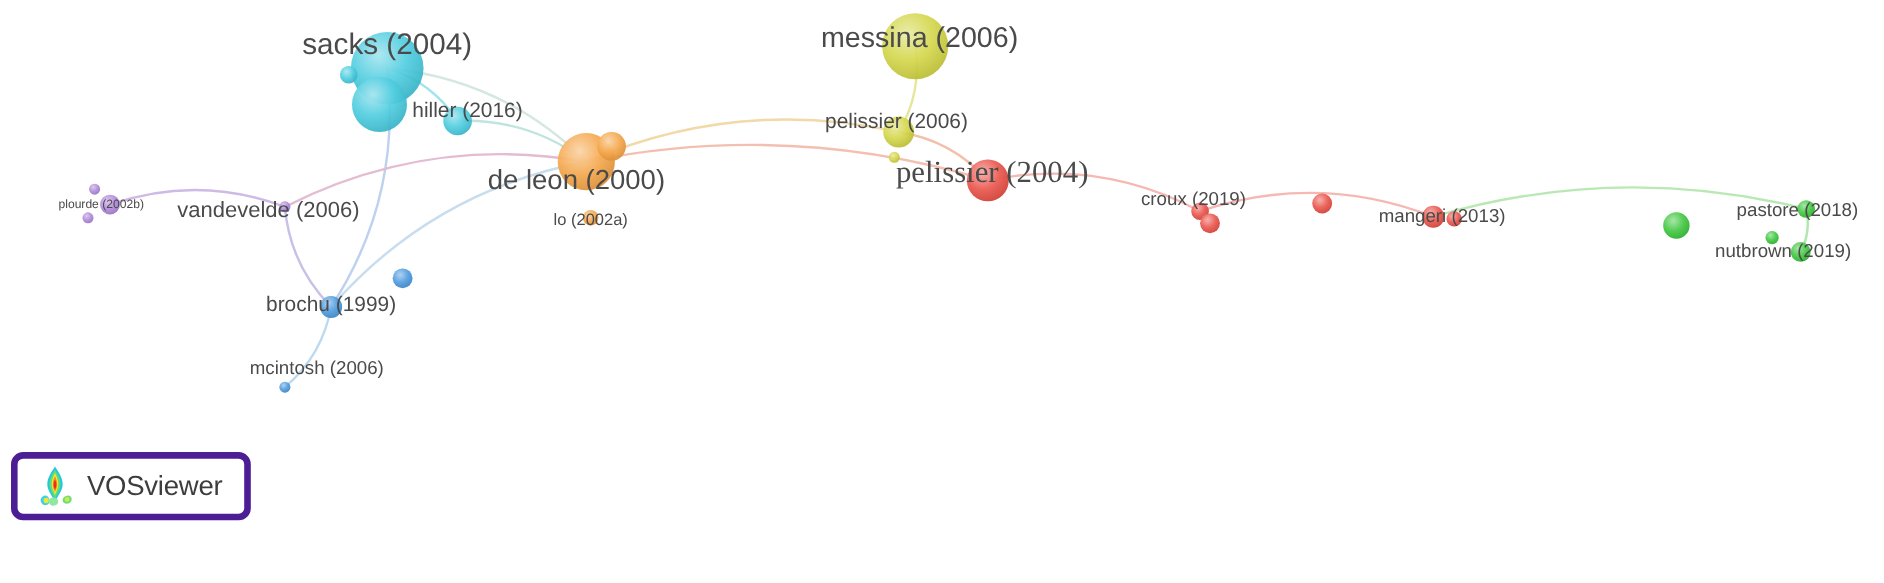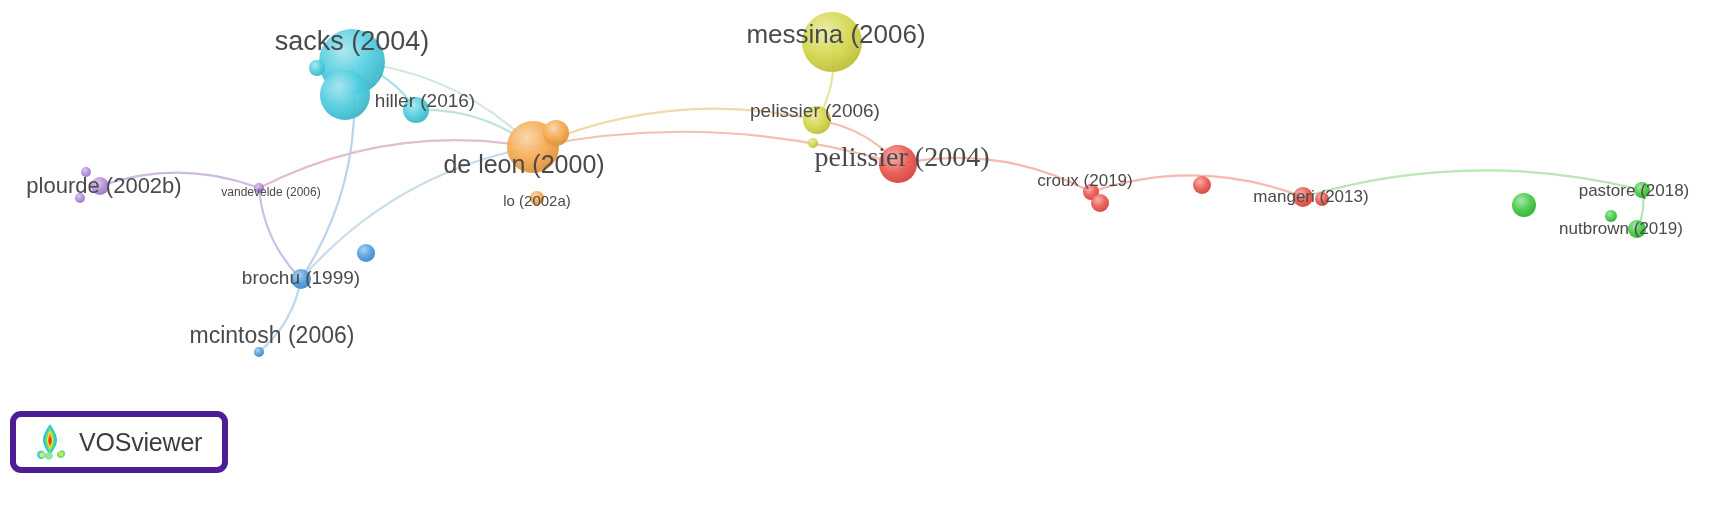--- a/index.html
+++ b/index.html
@@ -205,23 +205,23 @@
         </g>
       </g>
   </svg>
 
   <div id="label-layer">
       <div class="node-label" style="left: 352px; top: 41px; font-size: 27px;">sacks (2004)</div>
       <div class="node-label" style="left: 425px; top: 101px; font-size: 19px;">hiller (2016)</div>
       <div class="node-label" style="left: 524px; top: 164px; font-size: 25px;">de leon (2000)</div>
       <div class="node-label" style="left: 537px; top: 200px; font-size: 15px;">lo (2002a)</div>
       <div class="node-label" style="left: 301px; top: 278px; font-size: 19px;">brochu (1999)</div>
-      <div class="node-label" style="left: 272px; top: 335px; font-size: 23px; text-align: center;">mcintosh (2006)</div>
-      <div class="node-label" style="left: 104px; top: 186px; font-size: 22px;">plourde (2002b)</div>
-      <div class="node-label" style="left: 271px; top: 192px; font-size: 12px;">vandevelde (2006)</div>
+      <div class="node-label" style="left: 288px; top: 335px; font-size: 17px; text-align: center;">mcintosh (2006)</div>
+      <div class="node-label" style="left: 92px; top: 186px; font-size: 11px;">plourde (2002b)</div>
+      <div class="node-label" style="left: 244px; top: 192px; font-size: 20px;">vandevelde (2006)</div>
       <div class="node-label" style="left: 836px; top: 34px; font-size: 26px;">messina (2006)</div>
       <div class="node-label" style="left: 815px; top: 111px; font-size: 19px;">pelissier (2006)</div>
       <div class="node-label" style="left: 902px; top: 157px; font-size: 28px; font-family: Liberation Serif, serif;">pelissier (2004)</div>
       <div class="node-label" style="left: 1085px; top: 181px; font-size: 17px;">croux (2019)</div>
       <div class="node-label" style="left: 1311px; top: 197px; font-size: 17px;">mangeri (2013)</div>
       <div class="node-label" style="left: 1634px; top: 191px; font-size: 17px;">pastore (2018)</div>
       <div class="node-label" style="left: 1621px; top: 229px; font-size: 17px;">nutbrown (2019)</div>
     </div>
 
   <div id="vos-logo">

